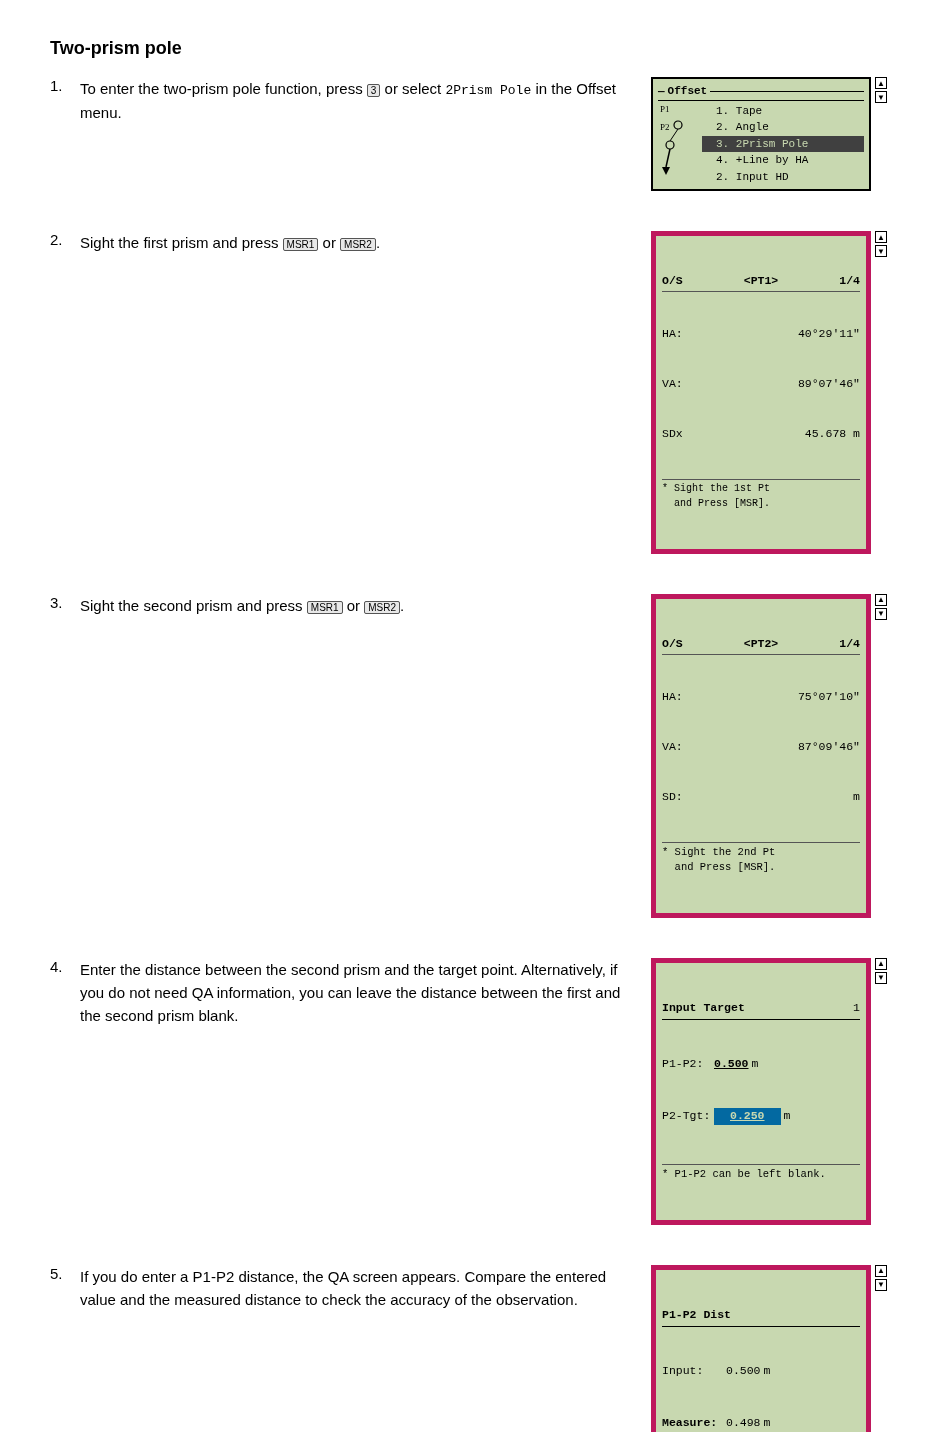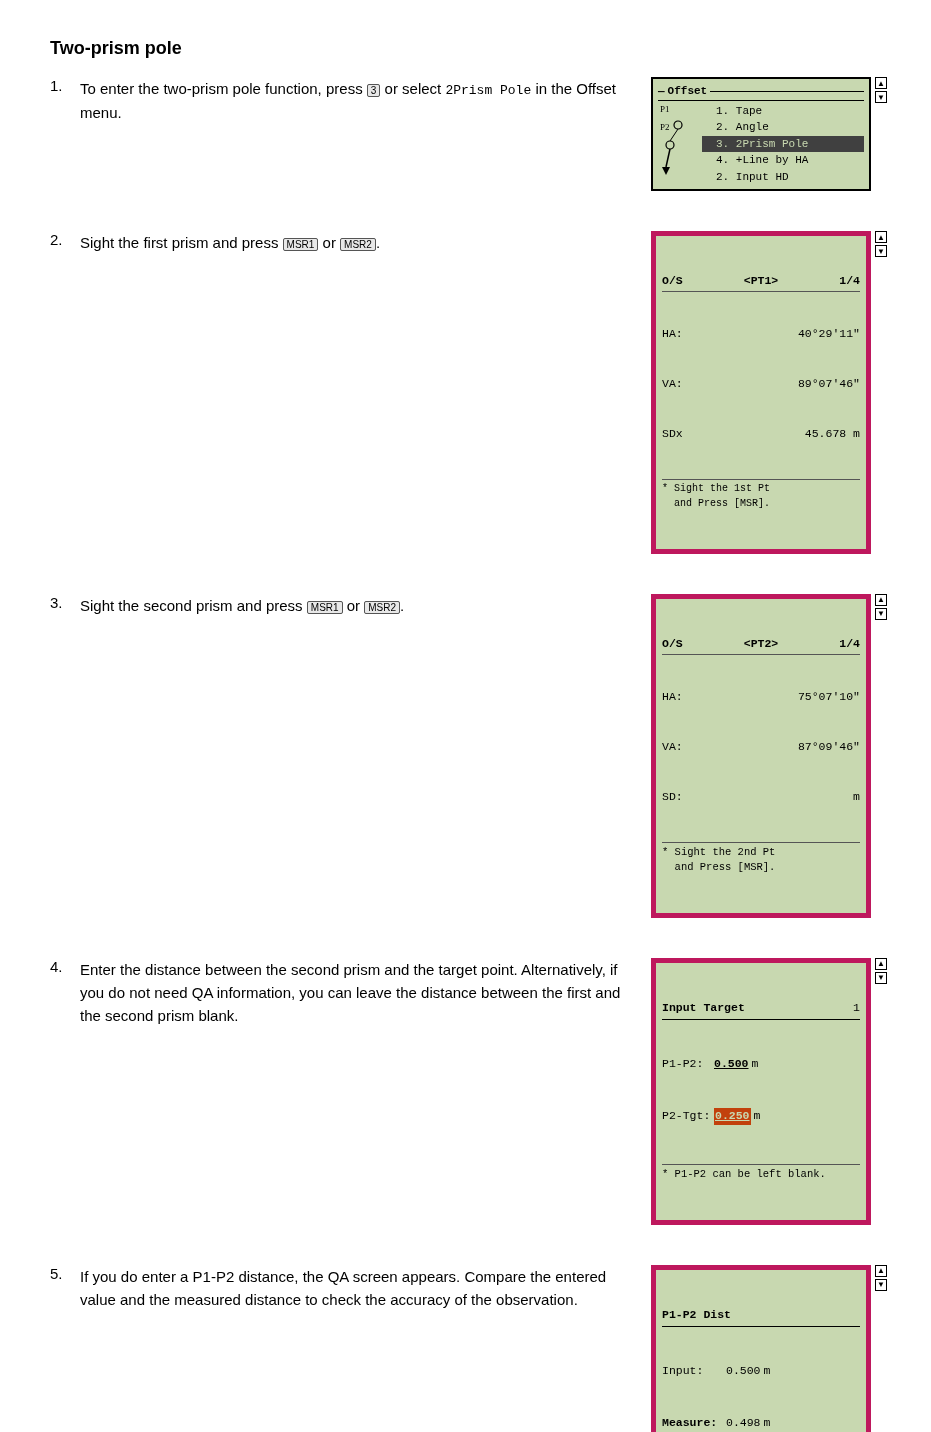--- a/index.html
+++ b/index.html
@@ -293,21 +293,21 @@
               <span style="font-weight:bold;">Input Target</span>
               <span>1</span>
             </div>
             <div class="lcd-row" style="margin-bottom:2px;">
               <span style="min-width:52px;">P1-P2:</span>
               <span style="text-decoration:underline; font-weight:bold;">0.500</span>
               <span style="margin-left:3px;">m</span>
             </div>
             <div class="lcd-row" style="margin-bottom:2px;">
               <span style="min-width:52px;">P2-Tgt:</span>
-              <span style="text-decoration:underline; font-weight:bold; background:#c2410c; color:#c8d8b0; padding:0 1px;">0.250</span>
+              <span style="text-decoration:underline; font-weight:bold; background:#0369a1; color:#c8d8b0; padding:0 16px;">0.250</span>
               <span style="margin-left:3px;">m</span>
             </div>
             <div style="border-top:1px solid #555; margin-top:4px; padding-top:2px; font-size:10.5px;">* P1-P2 can be left blank.</div>
           </div>
           <div style="position:absolute; right:-16px; top:0; display:flex; flex-direction:column; gap:2px;">
             <div class="lcd-icon-box">▲</div>
             <div class="lcd-icon-box">▼</div>
           </div>
         </div>
       </div>

